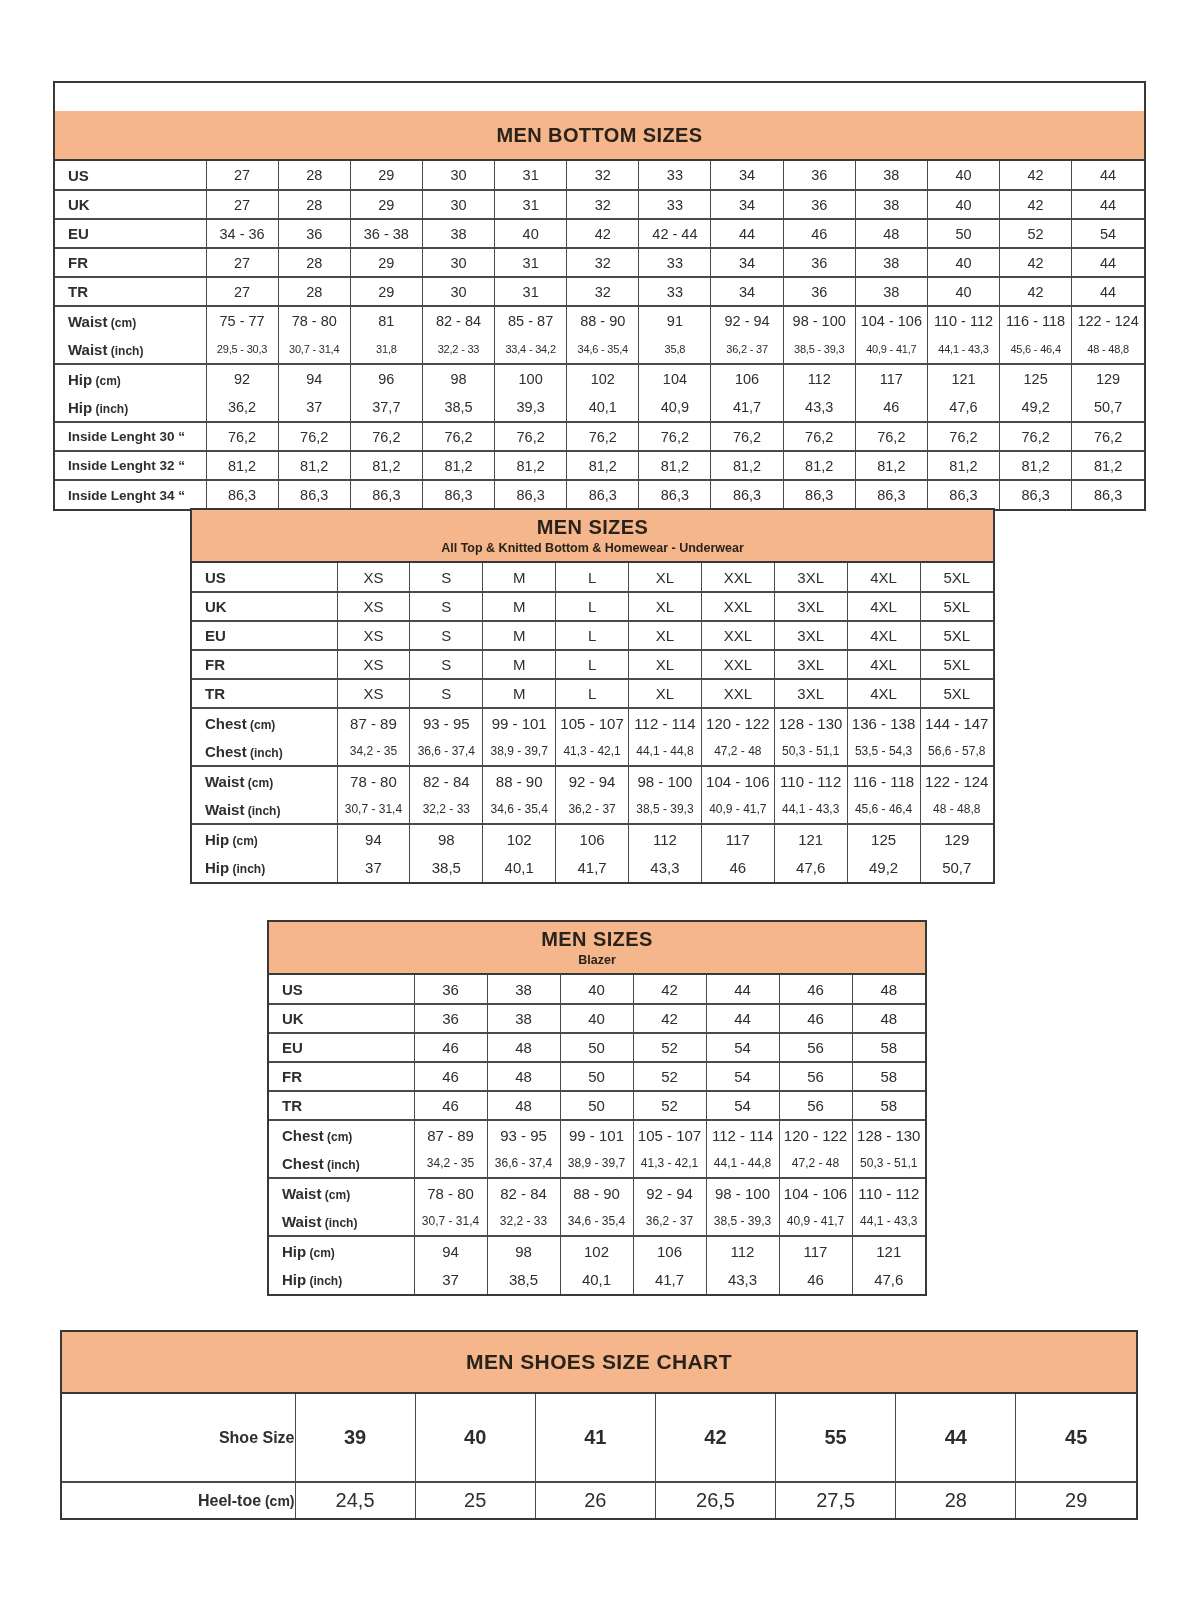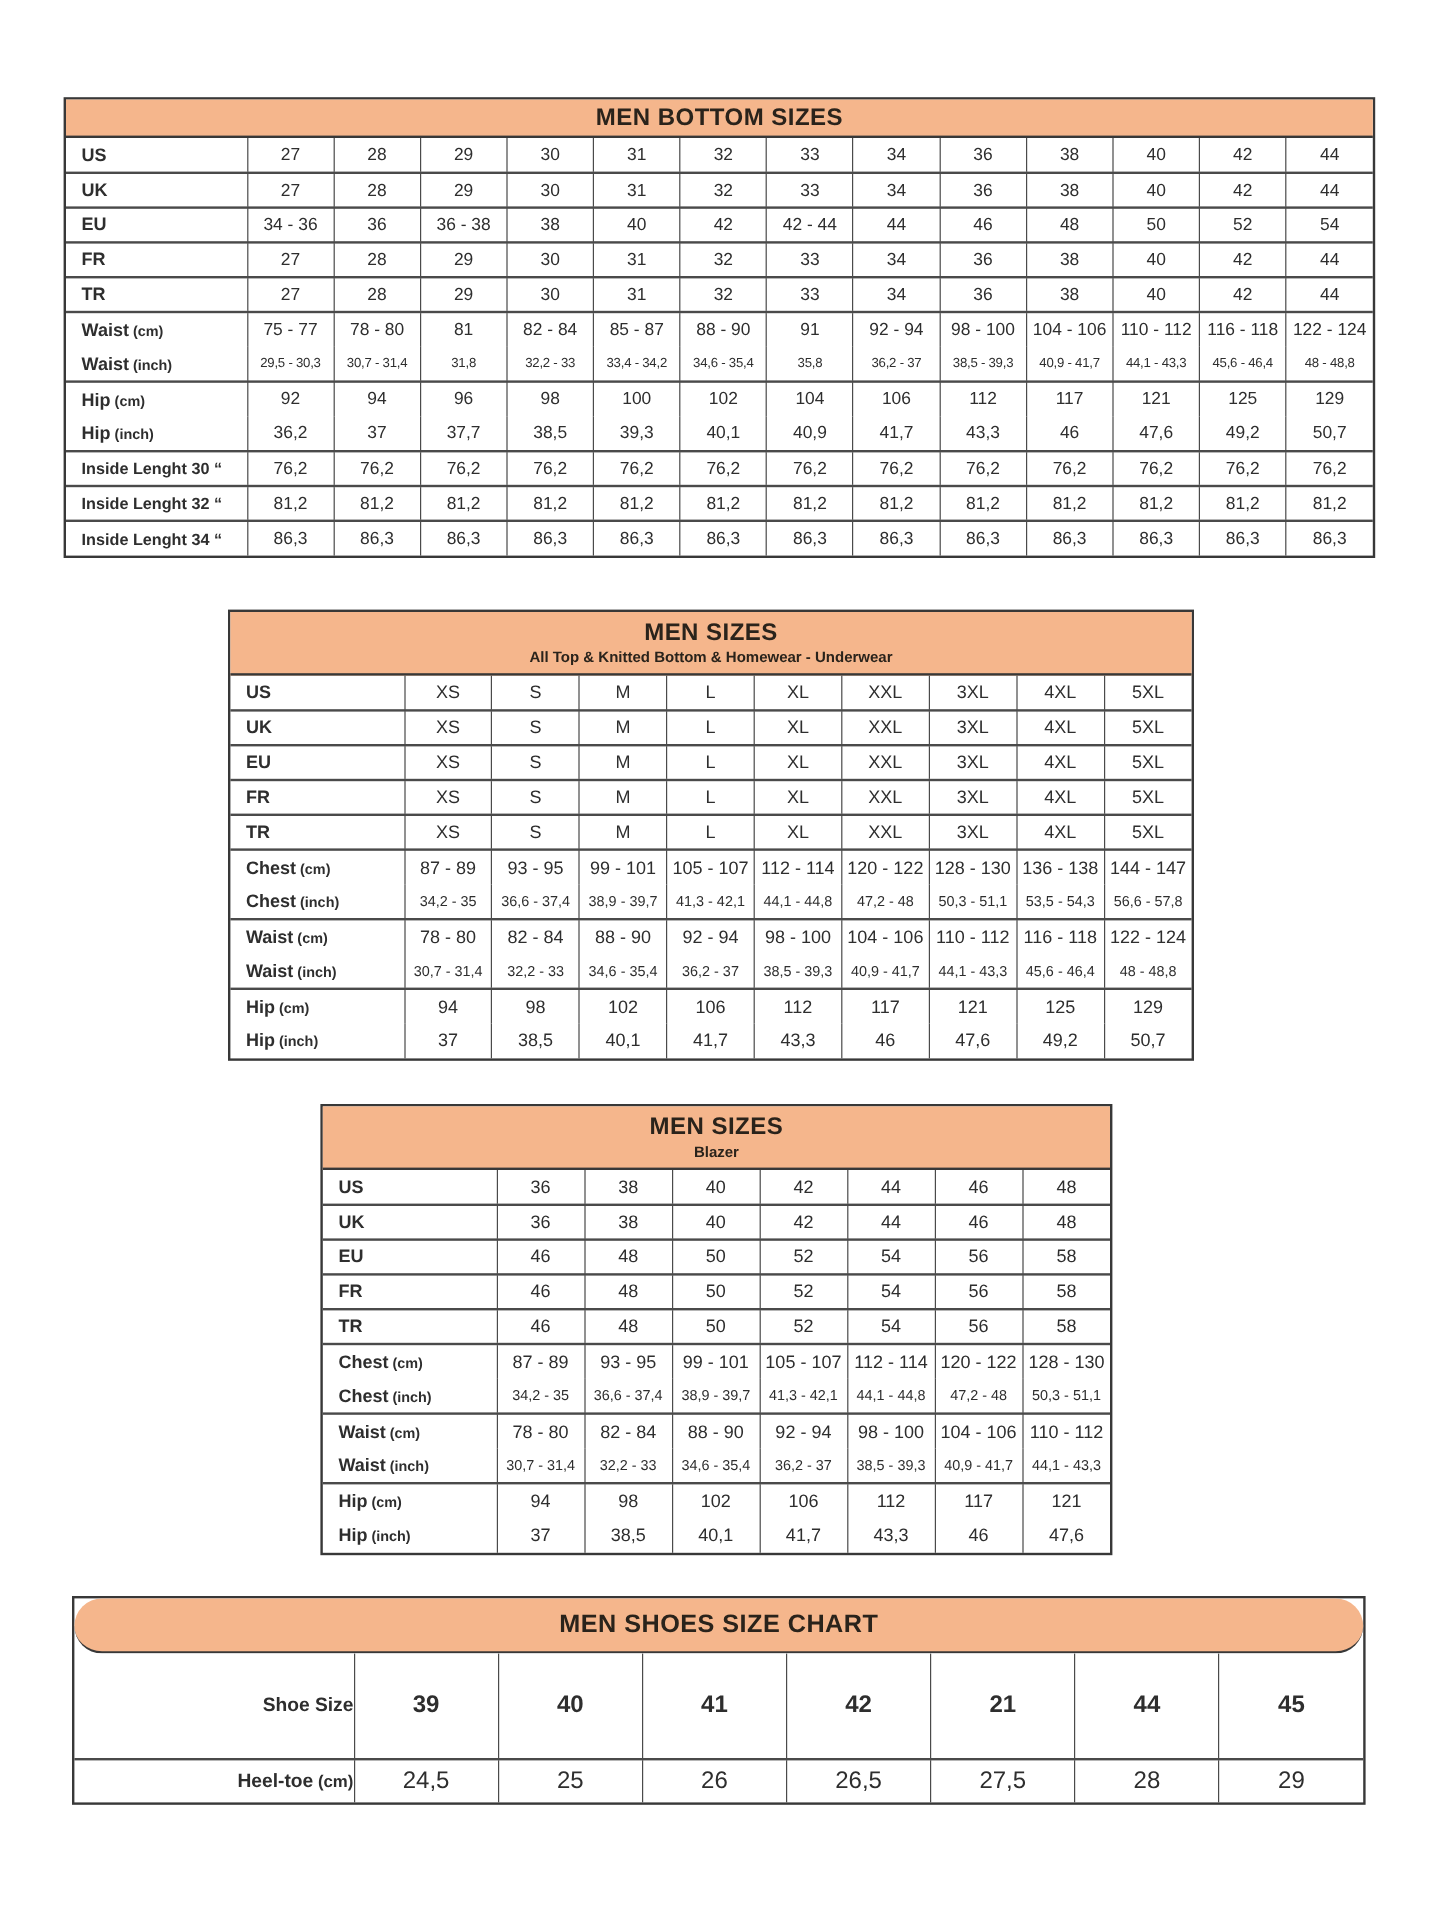--- a/index.html
+++ b/index.html
@@ -62,40 +62,40 @@
     white-space: nowrap;
   }
   td.label .unit { font-size: 12px; }
   td.label.compact { font-size: 13.5px; }
   td.data { font-size: 15px; }
   tr.small td.data { font-size: 12.5px; }
   td.data.bold { font-weight: bold; font-size: 16px; }
 
   
   .t-bottom { left: 53px; top: 81px; width: 1093px; }
-  .t-bottom .tbl-head { height: 32px; }
+  .t-bottom .tbl-head { height: 50px; margin-top: 28px; }
   .t-bottom col.label-col { width: 151px; }
   .t-bottom td.data { font-size: 14.5px; }
   .t-bottom tr.small td.data { font-size: 11px; letter-spacing: -0.2px; }
 
   
   .t-tops { left: 190px; top: 508px; width: 805px; }
   .t-tops .tbl-head { height: 53px; }
   .t-tops col.label-col { width: 145px; }
   .t-tops tr.small td.data { font-size: 12px; }
 
   
   .t-blazer { left: 267px; top: 920px; width: 660px; }
   .t-blazer .tbl-head { height: 53px; }
   .t-blazer col.label-col { width: 145px; }
   .t-blazer tr.small td.data { font-size: 12px; }
 
   
   .t-shoes { left: 60px; top: 1330px; width: 1078px; }
-  .t-shoes .tbl-head { height: 46px; border-radius: 23px; }
+  .t-shoes .tbl-head { height: 62px; }
   .t-shoes .tbl-title { font-size: 21px; }
   .t-shoes col.label-col { width: 233px; }
   .t-shoes td.label { font-size: 16px; padding-left: 16px; text-align: right; }
   .t-shoes td.label .unit { font-size: 14px; }
   .t-shoes tbody[data-name="section-shoe-size"] tr { height: 88px; }
   .t-shoes tbody[data-name="section-heel-toe"] tr { height: 36px; }
   .t-shoes td.data { font-size: 20px; }
 </style>
 </head>
 <body>
@@ -663,21 +663,21 @@
           <col>
           <col>
         </colgroup>
         <tbody data-name="section-shoe-size">
           <tr data-name="table-row">
             <td class="label" data-name="row-label"><span class="lbl" data-name="row-label-text">Shoe Size</span></td>
             <td class="data bold" data-name="table-cell">39</td>
             <td class="data bold" data-name="table-cell">40</td>
             <td class="data bold" data-name="table-cell">41</td>
             <td class="data bold" data-name="table-cell">42</td>
-            <td class="data bold" data-name="table-cell">21</td>
+            <td class="data bold" data-name="table-cell">55</td>
             <td class="data bold" data-name="table-cell">44</td>
             <td class="data bold" data-name="table-cell">45</td>
           </tr>
         </tbody>
         <tbody data-name="section-heel-toe">
           <tr data-name="table-row">
             <td class="label" data-name="row-label"><span class="lbl" data-name="row-label-text">Heel-toe</span><span class="unit" data-name="row-label-unit"> (cm)</span></td>
             <td class="data" data-name="table-cell">24,5</td>
             <td class="data" data-name="table-cell">25</td>
             <td class="data" data-name="table-cell">26</td>

